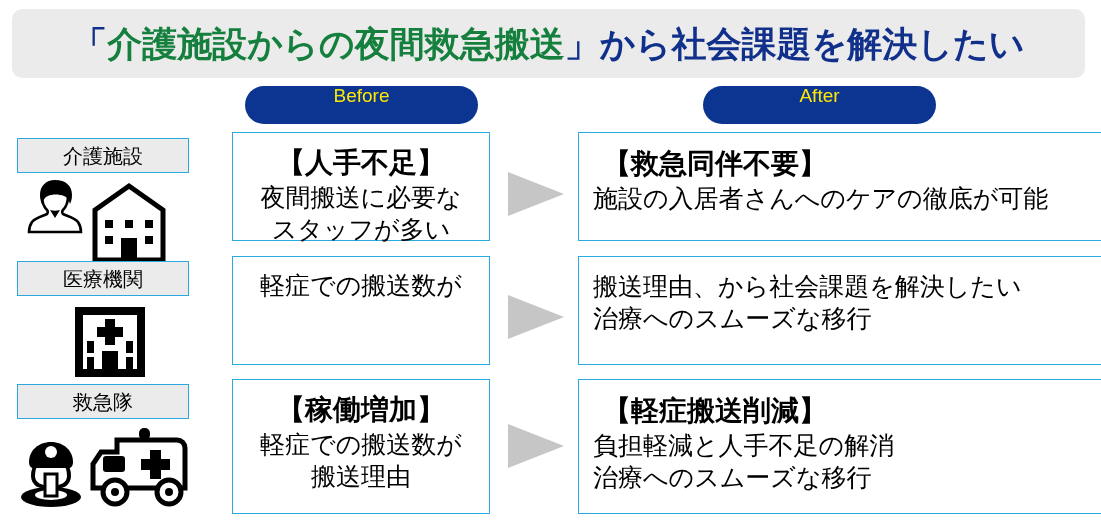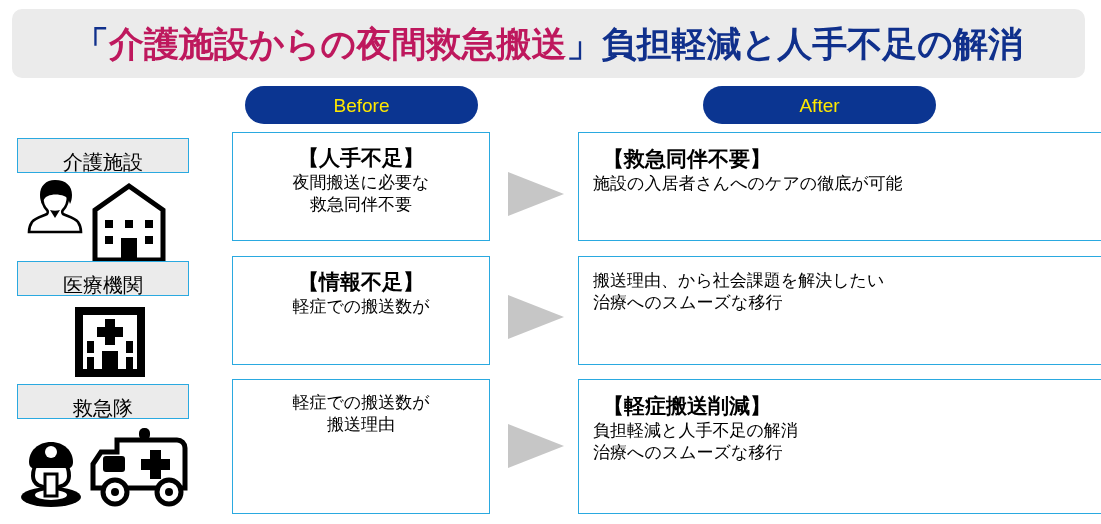--- a/index.html
+++ b/index.html
@@ -31,32 +31,31 @@
     box-sizing: border-box;
   }
   #title-text {
     font-size: 35px;
     font-weight: bold;
     letter-spacing: 0px;
     white-space: nowrap;
     line-height: 1;
   }
   .t-navy { color: #10308c; }
-  .t-red  { color: #be185d; margin-top: 32px; }
+  .t-red  { color: #15803d; margin-top: 32px; }
 
   
   .pill {
     position: absolute;
     height: 38px;
     border-radius: 19px;
     background: #0b3591;
     color: #ffe800;
     font-size: 19px;
     display: flex;
-    align-items: center;
     justify-content: center;
     line-height: 1;
   }
   #pill-before { left: 245px; top: 86px; width: 233px; }
   #pill-after  { left: 703px; top: 86px; width: 233px; }
 
   
   .cat-group { position: absolute; left: 0; width: 225px; }
   #cat-group-0 { top: 138px; }
   #cat-group-1 { top: 261px; }
@@ -65,21 +64,21 @@
   .cat-label {
     position: absolute;
     left: 17px;
     top: 0;
     width: 172px;
     height: 35px;
     background: #ebebeb;
     border: 1px solid #2aa9e0;
     box-sizing: border-box;
     display: flex;
-    align-items: flex-end;
+    align-items: center;
     justify-content: center;
     font-size: 20px;
     color: #000000;
     line-height: 1;
   }
   .cat-icons {
     position: absolute;
     left: 17px;
     top: 38px;
     width: 185px;
@@ -110,47 +109,47 @@
 
   .card-inner {
     padding: 0 10px;
     line-height: 1.28;
   }
   .card-before .card-inner { padding-top: 12px; }
   .card-after  .card-inner { padding-top: 13px; padding-left: 14px; }
 
   .card-heading {
     font-weight: bold;
-    font-size: 21px;
+    font-size: 28px;
     white-space: nowrap;
   }
   .card-after .card-heading { padding-left: 10px; }
   .card-line {
-    font-size: 17px;
+    font-size: 25px;
     white-space: nowrap;
   }
 
   
   .arrow {
     position: absolute;
     width: 0;
     height: 0;
     border-top: 22px solid transparent;
     border-bottom: 22px solid transparent;
     border-left: 56px solid #c6c6c6;
   }
   #arrow-0 { left: 508px; top: 172px; }
   #arrow-1 { left: 508px; top: 295px; }
   #arrow-2 { left: 508px; top: 424px; }
 </style>
 </head>
 <body>
 
 <div id="title-banner">
-  <div id="title-text"><span class="t-navy">「</span><span class="t-red">介護施設からの夜間救急搬送</span><span class="t-navy">」負担軽減と人手不足の解消</span></div>
+  <div id="title-text"><span class="t-navy">「</span><span class="t-red">介護施設からの夜間救急搬送</span><span class="t-navy">」から社会課題を解決したい</span></div>
 </div>
 
 <div class="pill" id="pill-before">
   <span>Before</span>
 </div>
 <div class="pill" id="pill-after">
   <span>After</span>
 </div>
 
 <div class="cat-group" id="cat-group-0">
@@ -174,21 +173,21 @@
         <rect x="104" y="62" width="16" height="22"></rect>
       </g>
     </svg>
   </div>
 </div>
 
 <div class="card card-before" id="card-before-0">
   <div class="card-inner">
     <div class="card-heading">【人手不足】</div>
     <div class="card-line">夜間搬送に必要な</div>
-    <div class="card-line">救急同伴不要</div>
+    <div class="card-line">スタッフが多い</div>
   </div>
 </div>
 
 <div class="arrow" id="arrow-0"></div>
 
 <div class="card card-after" id="card-after-0">
   <div class="card-inner">
     <div class="card-heading">【救急同伴不要】</div>
     <div class="card-line">施設の入居者さんへのケアの徹底が可能</div>
   </div>
@@ -209,21 +208,20 @@
         <rect x="70" y="58" width="7" height="12"></rect>
         <rect x="109" y="58" width="7" height="12"></rect>
         <rect x="85" y="52" width="16" height="18"></rect>
       </g>
     </svg>
   </div>
 </div>
 
 <div class="card card-before" id="card-before-1">
   <div class="card-inner">
-    <div class="card-heading">【情報不足】</div>
     <div class="card-line">軽症での搬送数が</div>
   </div>
 </div>
 
 <div class="arrow" id="arrow-1"></div>
 
 <div class="card card-after" id="card-after-1">
   <div class="card-inner">
     <div class="card-line">搬送理由、から社会課題を解決したい</div>
     <div class="card-line">治療へのスムーズな移行</div>
@@ -253,20 +251,21 @@
         <circle cx="98" cy="70" r="4"></circle>
         <circle cx="152" cy="70" r="12" fill="#ffffff" stroke="#000000" stroke-width="5"></circle>
         <circle cx="152" cy="70" r="4"></circle>
       </g>
     </svg>
   </div>
 </div>
 
 <div class="card card-before" id="card-before-2">
   <div class="card-inner">
+    <div class="card-heading">【稼働増加】</div>
     <div class="card-line">軽症での搬送数が</div>
     <div class="card-line">搬送理由</div>
   </div>
 </div>
 
 <div class="arrow" id="arrow-2"></div>
 
 <div class="card card-after" id="card-after-2">
   <div class="card-inner">
     <div class="card-heading">【軽症搬送削減】</div>

